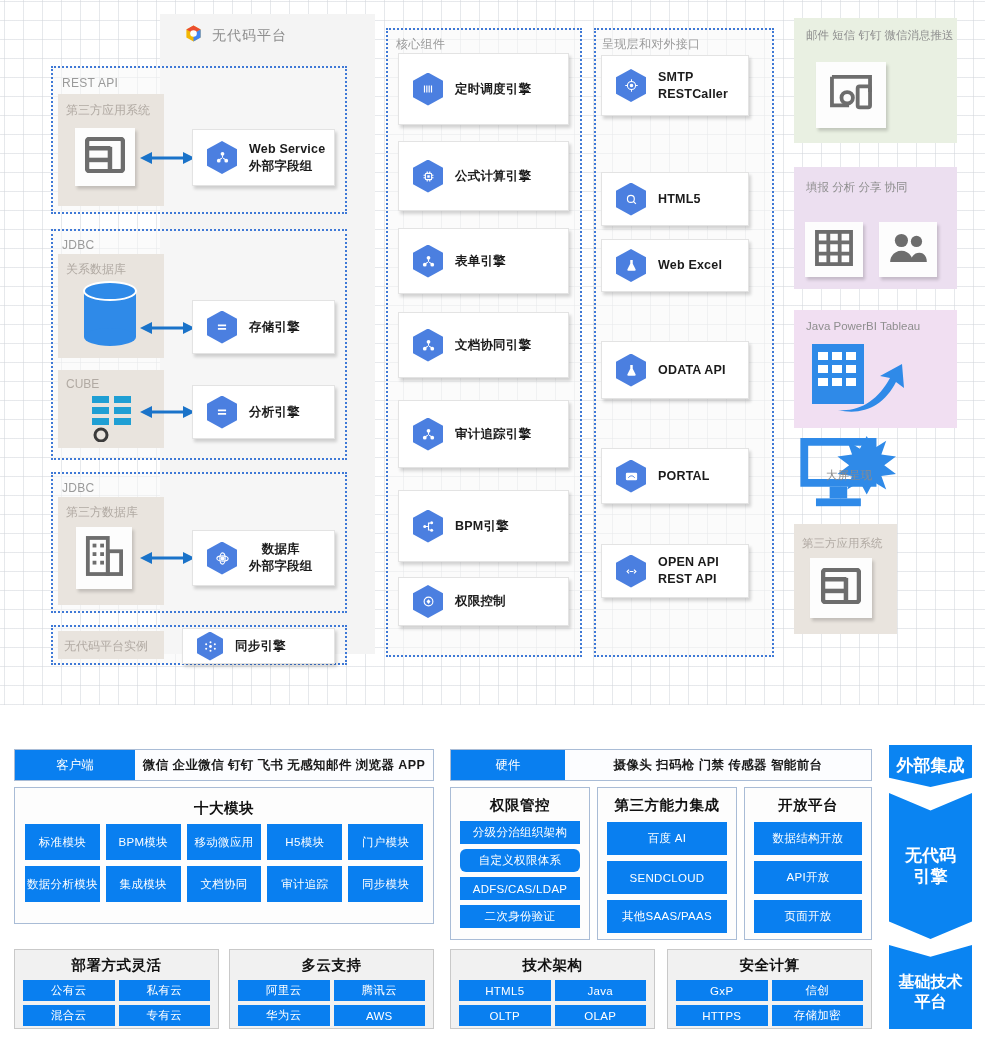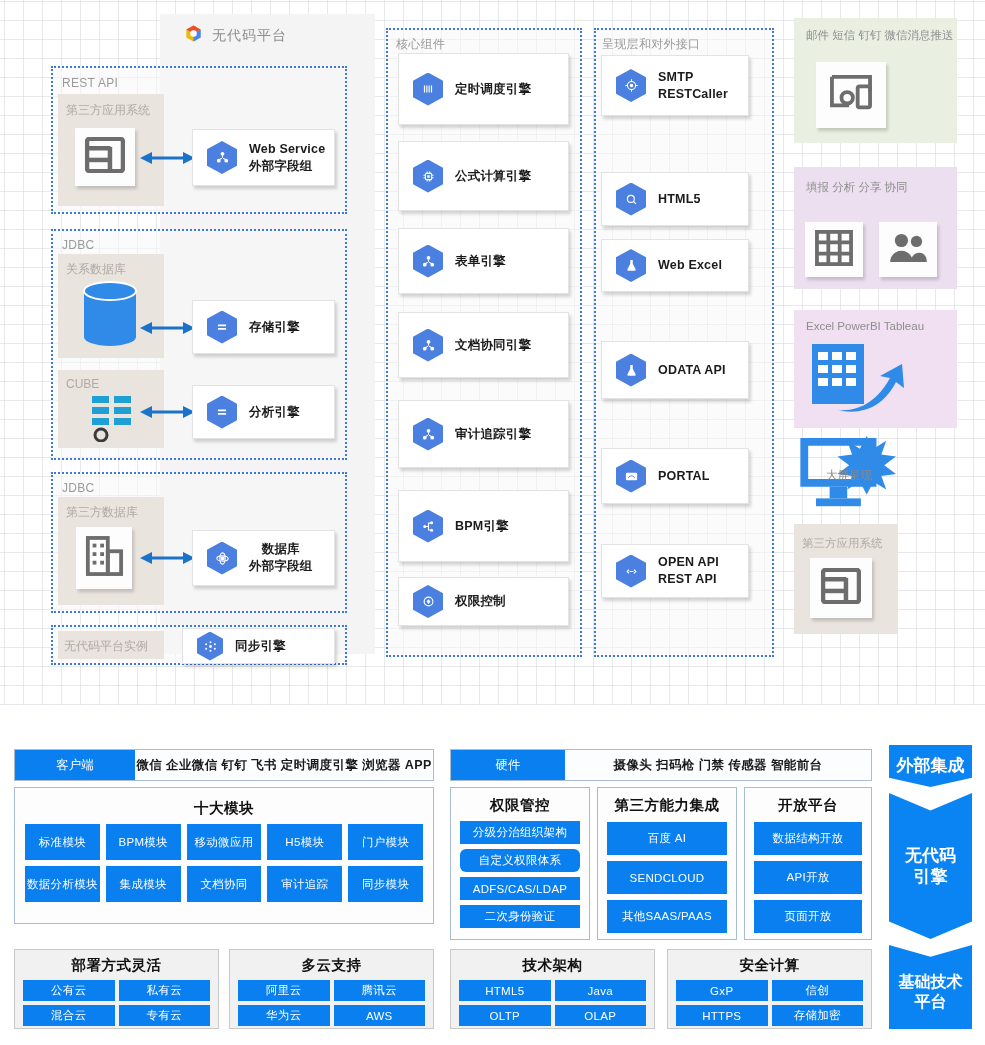--- a/index.html
+++ b/index.html
@@ -484,21 +484,21 @@
       <svg width="40" height="32" viewBox="0 0 42 34" fill="#6d6d6d">
         <circle cx="14" cy="9" r="7"></circle>
           <circle cx="30" cy="10" r="6"></circle>
         <path d="M2 32c0-7 5.5-12 12-12s12 5 12 12z"></path>
         <path d="M24 32c0-6 4-10 9-10s8 4 8 10z"></path>
       </svg>
     </span>
   </div>
 
   <div class="side-panel" style="left:794px;top:310px;width:163px;height:118px;background:#f1dff2;"></div>
-  <div class="side-label" style="left:806px;top:320px;">Excel PowerBI Tableau</div>
+  <div class="side-label" style="left:806px;top:320px;">Java PowerBI Tableau</div>
   <span style="position:absolute;left:810px;top:340px;">
     <svg width="105" height="78" viewBox="0 0 105 78">
       <rect x="2" y="4" width="52" height="60" fill="#2f8ae8"></rect>
       <g fill="#ffffff">
         <rect x="8" y="12" width="10" height="8"></rect>
           <rect x="22" y="12" width="10" height="8"></rect>
           <rect x="36" y="12" width="10" height="8"></rect>
         <rect x="8" y="25" width="10" height="8"></rect>
           <rect x="22" y="25" width="10" height="8"></rect>
           <rect x="36" y="25" width="10" height="8"></rect>
@@ -531,21 +531,21 @@
         <rect x="6" y="25" width="19" height="1" fill="#6d6d6d" stroke="#6d6d6d" stroke-width="4"></rect>
       </svg>
     </span>
   </div>
 </div>
 
 <div id="bottom">
 
   <div class="bstrip" style="left:14px;top:44px;width:420px;height:32px;">
     <div class="tag" style="width:120px;">客户端</div>
-    <div class="vals">微信 企业微信 钉钉 飞书 定时调度引擎 浏览器 APP</div>
+    <div class="vals">微信 企业微信 钉钉 飞书 无感知邮件 浏览器 APP</div>
   </div>
 
   <div class="bstrip" style="left:450px;top:44px;width:422px;height:32px;">
     <div class="tag" style="width:114px;">硬件</div>
     <div class="vals">摄像头 扫码枪 门禁 传感器 智能前台</div>
   </div>
 
   <div class="bbox" style="left:14px;top:82px;width:420px;height:137px;padding:8px 10px;">
     <div class="btitle" style="margin:3px 0 6px;">十大模块</div>
     <div class="chipgrid" style="grid-template-columns:repeat(5,1fr);gap:6px 6px;">

